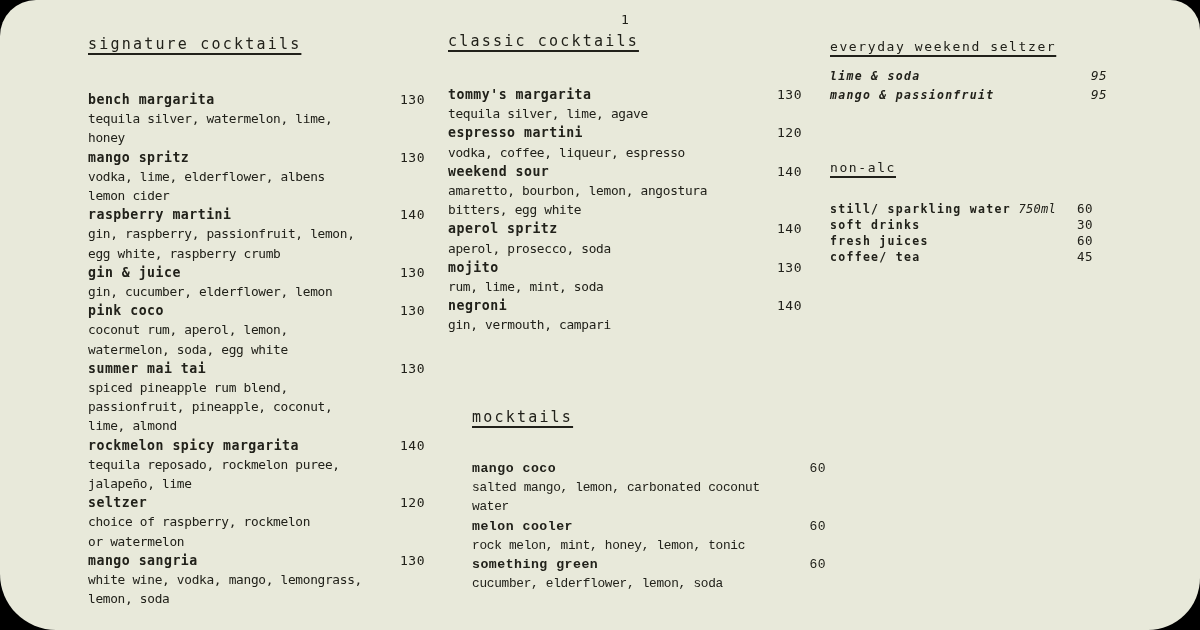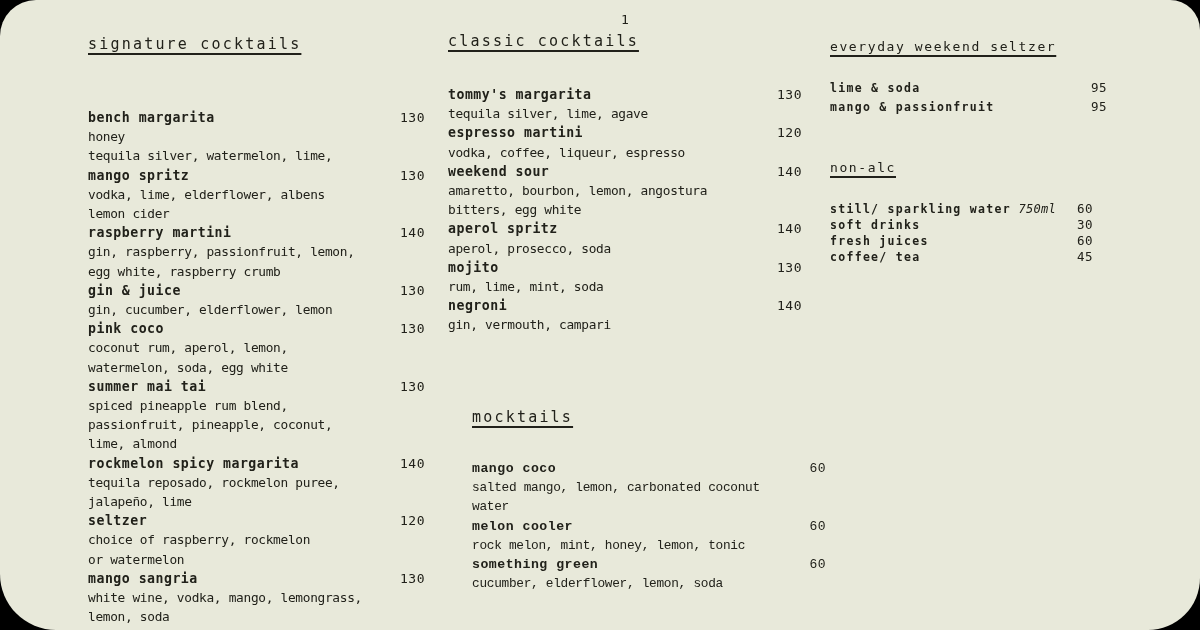--- a/index.html
+++ b/index.html
@@ -32,28 +32,28 @@
     text-decoration: underline;
     text-underline-offset: 4px;
     text-decoration-thickness: 1.5px;
   }
   .pageno {
     font-size: 13px;
     line-height: 15px;
     text-align: center;
   }
   #sec-signature { left: 88px;  top: 36px;  width: 337px; }
-  #sec-signature .items { margin-top: 56px; }
+  #sec-signature .items { margin-top: 38px; }
   #sec-classic   { left: 448px; top: 12px;  width: 354px; }
   #sec-classic h2 { margin-top: 6px; }
   #sec-classic .items { margin-top: 36px; }
   #sec-mocktails { left: 472px; top: 409px; width: 354px; }
   #sec-mocktails .items { margin-top: 34px; font-family: Liberation Mono, monospace; }
   #sec-seltzer   { left: 830px; top: 39px;  width: 277px; }
-  #sec-seltzer .items { margin-top: 25px; }
+  #sec-seltzer .items { margin-top: 13px; font-style: italic; }
   #sec-nonalc    { left: 830px; top: 160px; width: 277px; }
   #sec-nonalc .items { margin-top: 26px; }
   #sec-nonalc .name-row { padding-right: 14px; gap: 10px; }
 
   .name-row {
     display: flex;
     justify-content: space-between;
     align-items: baseline;
     line-height: 19.2px;
   }
@@ -96,22 +96,22 @@
 <div class="card">
 
   <section class="sec" id="sec-signature">
     <h2>signature cocktails</h2>
     <div class="items">
         <div class="item">
           <div class="name-row">
             <span class="nm">bench margarita</span>
             <span class="pr">130</span>
           </div>
+          <div class="desc">tequila silver, watermelon, lime,</div>
           <div class="desc">honey</div>
-          <div class="desc">tequila silver, watermelon, lime,</div>
         </div>
         <div class="item">
           <div class="name-row">
             <span class="nm">mango spritz</span>
             <span class="pr">130</span>
           </div>
           <div class="desc">vodka, lime, elderflower, albens</div>
           <div class="desc">lemon cider</div>
         </div>
         <div class="item">

